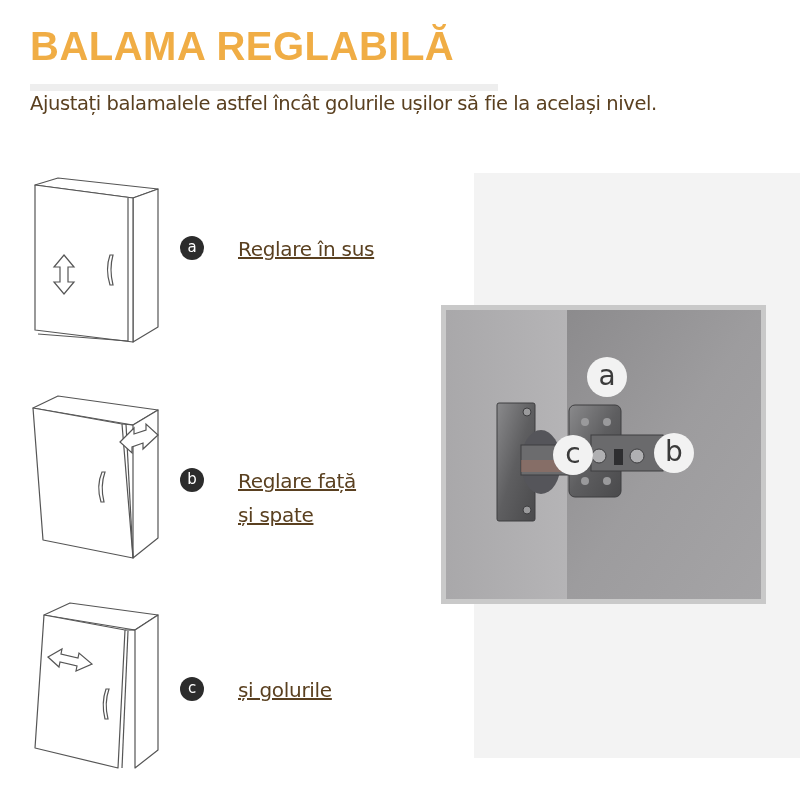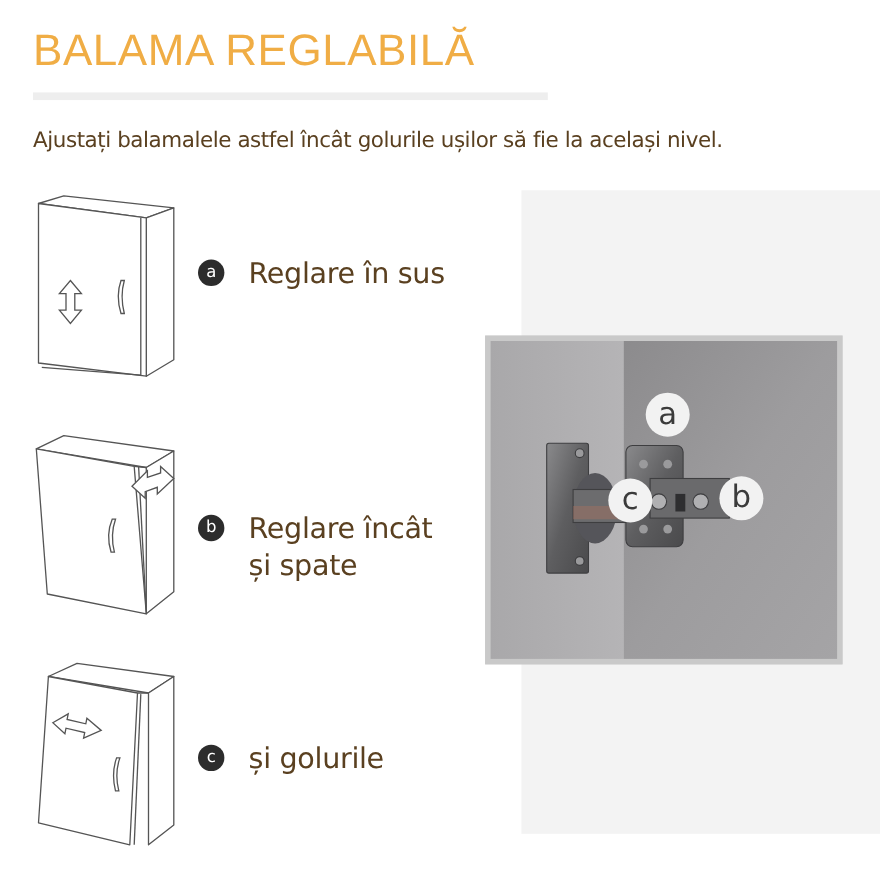--- a/index.html
+++ b/index.html
@@ -4,45 +4,45 @@
 <style>
   html, body { margin: 0; padding: 0; }
   body {
     width: 800px; height: 800px; position: relative; overflow: hidden;
     background: #ffffff;
     font-family: "DejaVu Sans", sans-serif;
   }
   .title {
     position: absolute; left: 30px; top: 22px;
     font-family: "Liberation Sans", sans-serif;
-    font-weight: normal; font-size: 40px; letter-spacing: 0.5px;
+    font-weight: bold; font-size: 40px; letter-spacing: 0.5px;
     color: #f0ad45; margin: 0; line-height: 48px;
   }
   .title-rule {
     position: absolute; left: 30px; top: 84px; width: 468px; height: 7px;
     background: #eeeeee;
   }
   .subtitle {
-    position: absolute; left: 30px; top: 114px;
+    position: absolute; left: 30px; top: 90px;
     font-size: 19.5px; color: #5a4020; line-height: 28px; white-space: nowrap;
     font-family: "DejaVu Sans", sans-serif; letter-spacing: -0.4px;
   }
   .step {
     position: absolute; left: 180px; display: flex; align-items: flex-start;
   }
   .badge {
     width: 24px; height: 24px; border-radius: 50%;
     background: #2c2c2c; color: #ffffff;
     font-size: 15px; line-height: 23px; text-align: center;
     font-family: "DejaVu Sans", sans-serif;
     margin-top: 4px; flex: 0 0 auto;
   }
   .step-text {
-    margin-left: 22px; color: #5a4020; font-size: 26px; line-height: 34px;
-    font-family: "DejaVu Sans", sans-serif; letter-spacing: -0.3px;
+    margin-left: 34px; color: #5a4020; font-size: 20px; line-height: 34px;
+    font-family: "DejaVu Sans", sans-serif; letter-spacing: -0.3px; text-decoration: underline;
   }
   .step-text span { display: block; }
   .cabinet { position: absolute; }
   .panel-bg {
     position: absolute; left: 474px; top: 173px; width: 326px; height: 585px;
     background: #f3f3f3;
   }
   .photo {
     position: absolute; left: 441px; top: 305px; width: 325px; height: 299px;
     background: #c8c8c8;
@@ -93,21 +93,21 @@
   </g>
   <g fill="#fff" stroke="#555" stroke-width="1.2">
     <polygon points="90,52 104,38 104,44 116,40 116,34 128,45 113,59 113,53 102,57 102,63"></polygon>
   </g>
   <path d="M72,82 q-6,14 -1,30 l3,0 q-4,-16 1,-30 z" fill="#fff" stroke="#555" stroke-width="1.2"></path>
 </svg>
 
 <div class="step" style="top:464px">
   <div class="badge">b</div>
   <div class="step-text">
-    <span>Reglare încât</span>
+    <span>Reglare față</span>
     <span>și spate</span>
   </div>
 </div>
 
 <svg class="cabinet" style="left:30px;top:600px" width="135" height="175" viewBox="0 0 135 175">
   <g fill="#ffffff" stroke="#555" stroke-width="1.2" stroke-linejoin="round">
     <polygon points="14,15 40,3 128,15 105,30"></polygon>
     <polygon points="105,30 128,15 128,150 105,168"></polygon>
     <polygon points="14,15 95,30 88,168 5,148"></polygon>
     <line x1="95" y1="30" x2="105" y2="30"></line>

